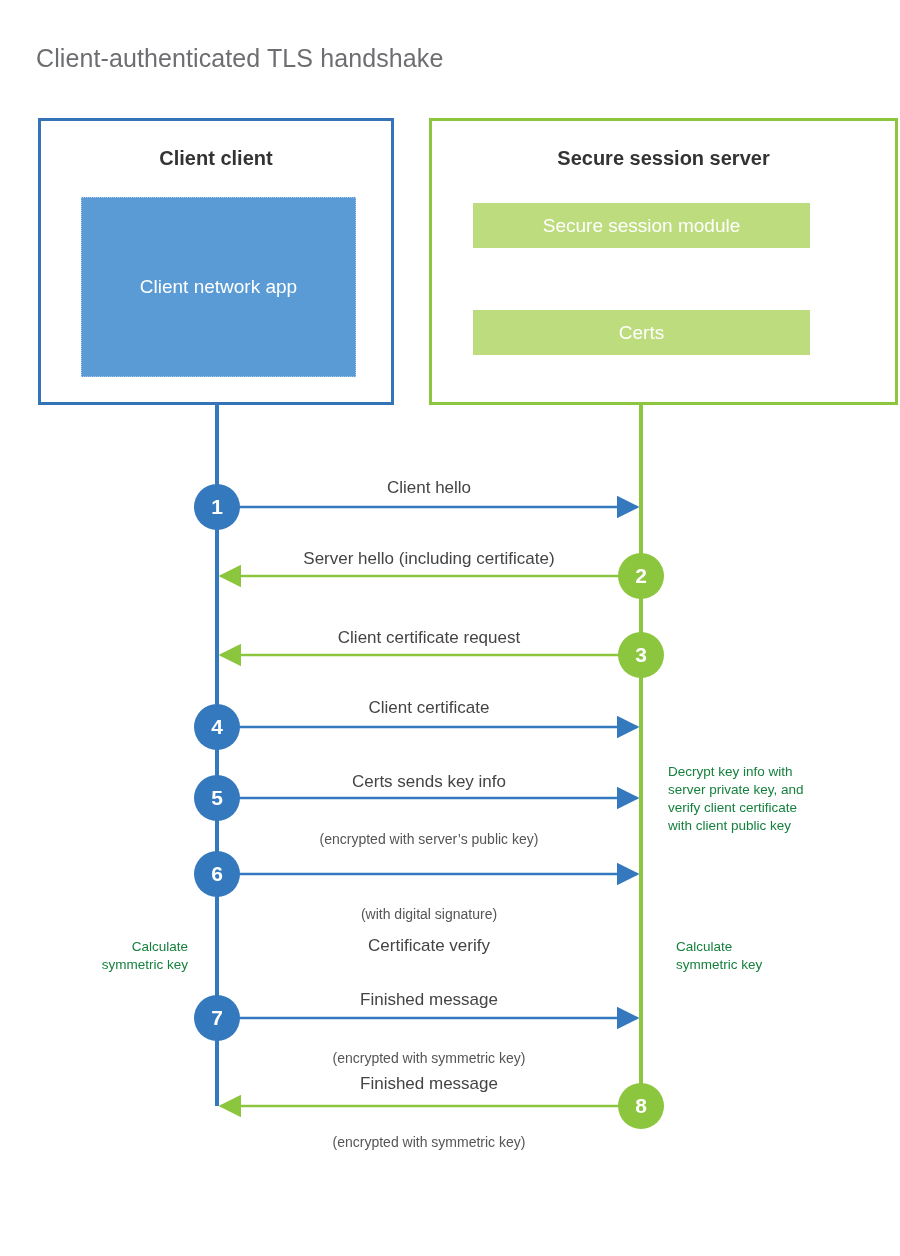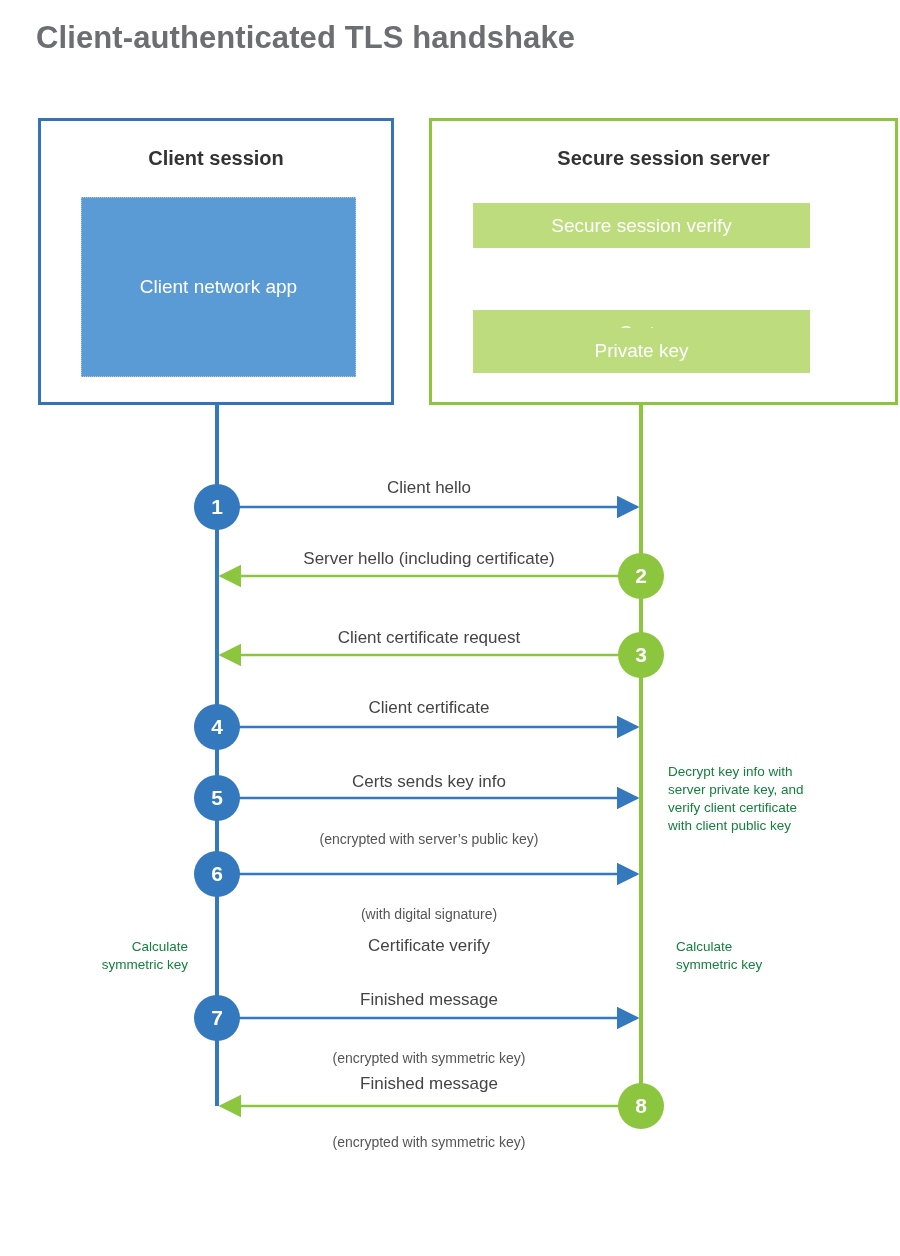--- a/index.html
+++ b/index.html
@@ -16,23 +16,23 @@
     width: 900px;
     height: 1256px;
     background: #ffffff;
     overflow: hidden;
   }
 
   
   .diagram-title {
     position: absolute;
     left: 36px;
-    top: 20px;
-    font-size: 31px;
-    font-weight: 700;
+    top: 44px;
+    font-size: 25px;
+    font-weight: 400;
     color: #6d6e71;
     letter-spacing: 0.1px;
     white-space: nowrap;
   }
 
   
   .node-box {
     position: absolute;
     background: #ffffff;
     box-sizing: border-box;
@@ -159,37 +159,34 @@
   .side-note.right { text-align: left; }
 </style>
 </head>
 <body>
 
 <div id="page">
 
   <div class="diagram-title">Client-authenticated TLS handshake</div>
 
   <div class="node-box" id="client-box">
-    <div class="node-title">Client session</div>
+    <div class="node-title">Client client</div>
     <div id="client-app-rect">
       <div class="app-label">Client network app</div>
     </div>
   </div>
 
   <div class="node-box" id="server-box">
     <div class="node-title">Secure session server</div>
 
     <div class="server-bar" id="server-bar-0">
-      <div class="bar-label">Secure session verify</div>
+      <div class="bar-label">Secure session module</div>
     </div>
     <div class="server-bar" id="server-bar-1">
       <div class="bar-label">Certs</div>
-    </div>
-    <div class="server-bar" id="server-bar-2">
-      <div class="bar-label">Private key</div>
     </div>
   </div>
 
   <svg id="flow-svg" viewBox="0 0 900 1256" xmlns="http://www.w3.org/2000/svg">
     <defs>
       <marker id="arrow-blue-right" markerWidth="9" markerHeight="9" refX="8" refY="4.5" orient="auto" markerUnits="strokeWidth">
         <path d="M0,0 L9,4.5 L0,9 z" fill="#3478be"></path>
       </marker>
       <marker id="arrow-green-left" markerWidth="9" markerHeight="9" refX="8" refY="4.5" orient="auto" markerUnits="strokeWidth">
         <path d="M0,0 L9,4.5 L0,9 z" fill="#8cc63e"></path>

